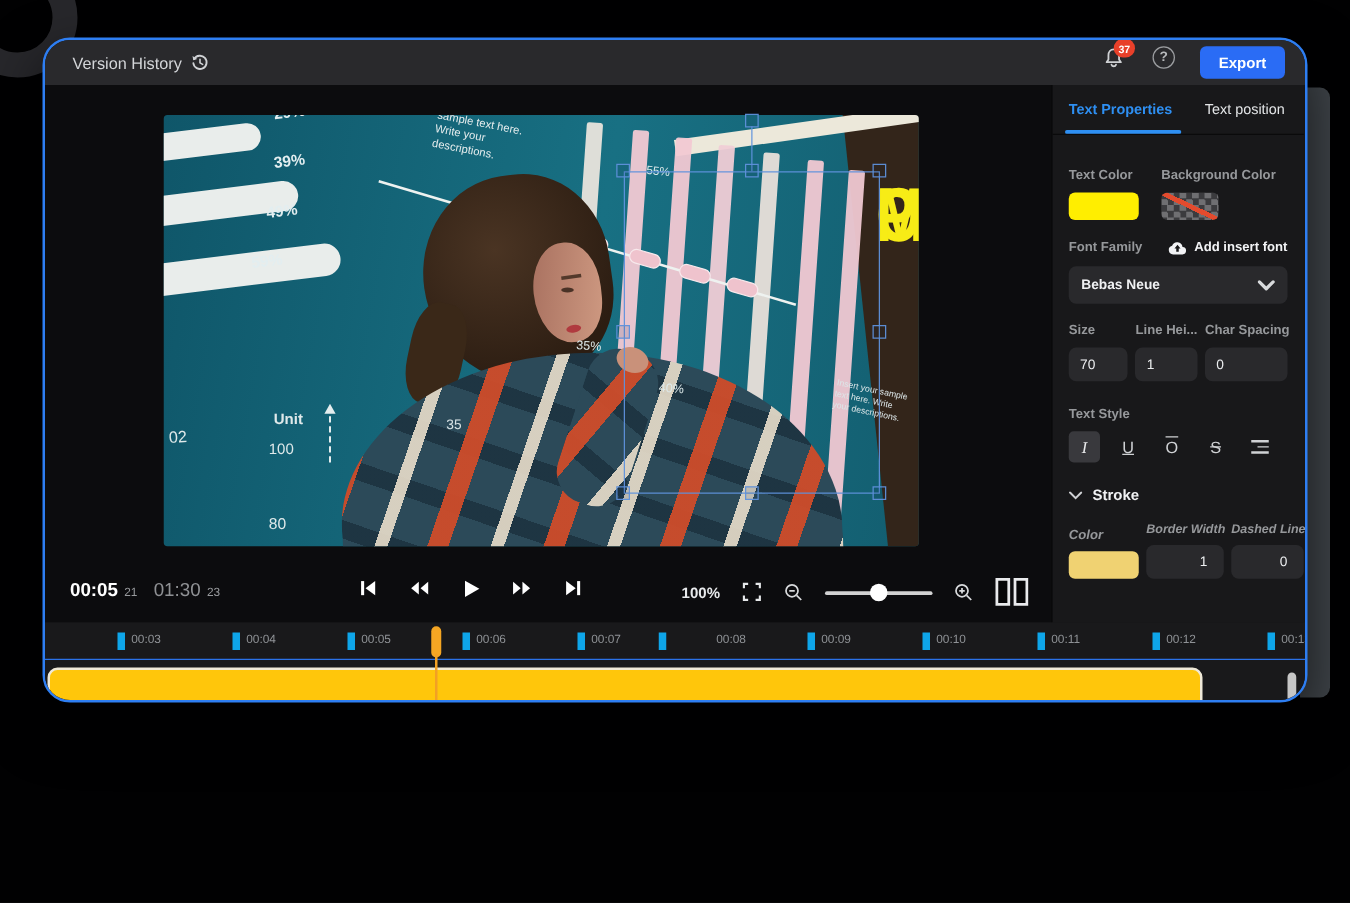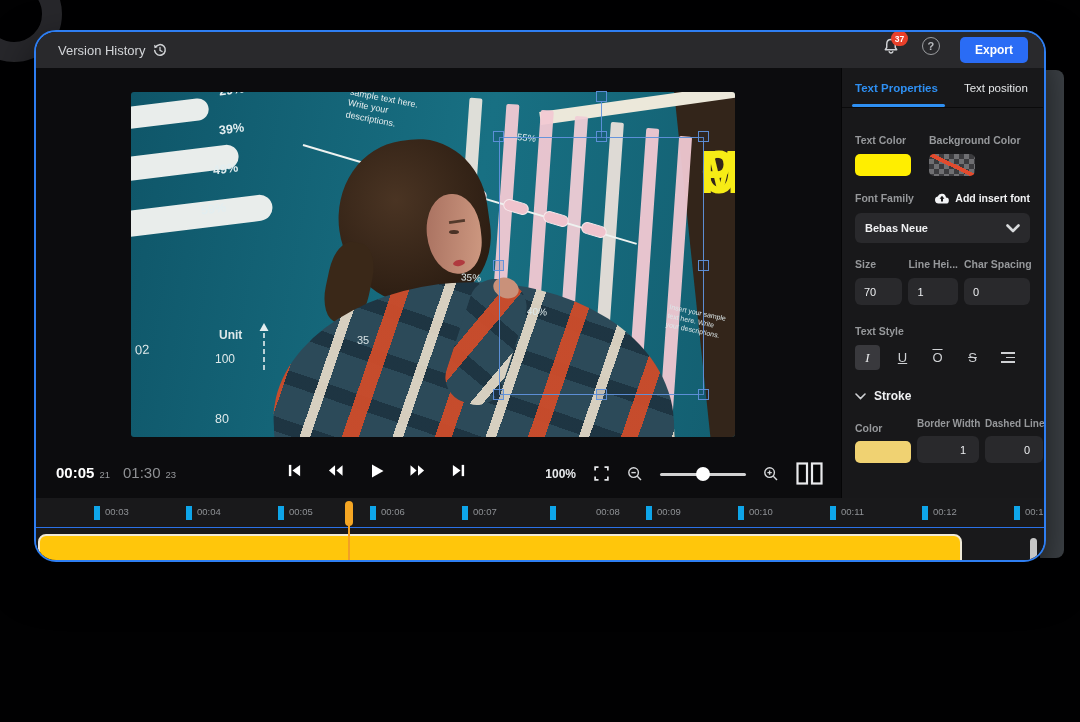--- a/index.html
+++ b/index.html
@@ -100,21 +100,21 @@
   .schip.active{background:#39393d;color:#e9eaec;}
   .g-italic{font-family:"Liberation Serif",serif;font-style:italic;}
   .g-under{text-decoration:underline;}
   .g-over{text-decoration:overline;}
   .g-strike{text-decoration:line-through;}
   .align-icon{width:14px;height:11px;display:flex;flex-direction:column;justify-content:space-between;align-items:flex-end;}
   .align-icon i{display:block;height:1.8px;background:#cfd1d4;width:14px;}
   .align-icon i:nth-child(2){width:9px;}
   .stroke-head{display:flex;align-items:center;gap:8px;color:#f0f1f3;font-size:12px;font-weight:bold;margin-bottom:15px;}
   .row3b{display:flex;gap:6px;align-items:flex-end;}
-  .row3b .plabel{margin-bottom:7px;}
+  .row3b .plabel{margin-bottom:7px;font-style:italic;}
 
   
   .timeline{position:relative;flex:1;background:#19191b;overflow:hidden;}
   .ruler{position:absolute;left:0;top:0;right:0;height:30px;border-bottom:1.5px solid #2b72e8;}
   .tick{position:absolute;top:8px;color:#8f9296;font-size:9.5px;padding-left:5px;border-left:6px solid #0ea5e9;height:14px;line-height:12px;}
   .track-text{position:absolute;left:2px;top:36px;width:924px;height:35px;background:#ffc60b;border:2px solid #efe9d8;border-radius:8px;}
   .track-video{position:absolute;left:0;top:72px;right:0;height:39px;display:flex;background:#0a0d10;}
   .thumb{flex:0 0 71.8px;height:100%;position:relative;background:linear-gradient(105deg,#0f5565 0%,#176e80 55%,#135d6e 100%);border-right:2px solid #0a0d10;overflow:hidden;}
   .thumb::before{content:"";position:absolute;left:30%;top:22%;width:38%;height:80%;border-radius:45% 45% 0 0;background:linear-gradient(100deg,#1f2e37 0 55%,#c8502b 55% 72%,#273a44 72%);}
   .thumb::after{content:"";position:absolute;right:6%;top:13%;width:26%;height:62%;background:repeating-linear-gradient(90deg,rgba(236,241,239,.95) 0 2px,transparent 2px 7px);opacity:.9;}
@@ -416,21 +416,21 @@
       </div>
     </div>
 
     <div class="timeline">
       <div class="ruler" id="ruler">
           <div class="tick" style="left: 58px;">00:03</div>
           <div class="tick" style="left: 150px;">00:04</div>
           <div class="tick" style="left: 242px;">00:05</div>
           <div class="tick" style="left: 334px;">00:06</div>
           <div class="tick" style="left: 426px;">00:07</div>
-          <div class="tick" style="left: 514px; padding-left: 40px;">00:08</div>
+          <div class="tick" style="left: 491px; padding-left: 40px;">00:08</div>
           <div class="tick" style="left: 610px;">00:09</div>
           <div class="tick" style="left: 702px;">00:10</div>
           <div class="tick" style="left: 794px;">00:11</div>
           <div class="tick" style="left: 886px;">00:12</div>
           <div class="tick" style="left: 978px;">00:13</div>
         </div>
       <div class="track-text"></div>
       <div class="track-video">
         <div class="thumb"></div>
         <div class="thumb"></div>

